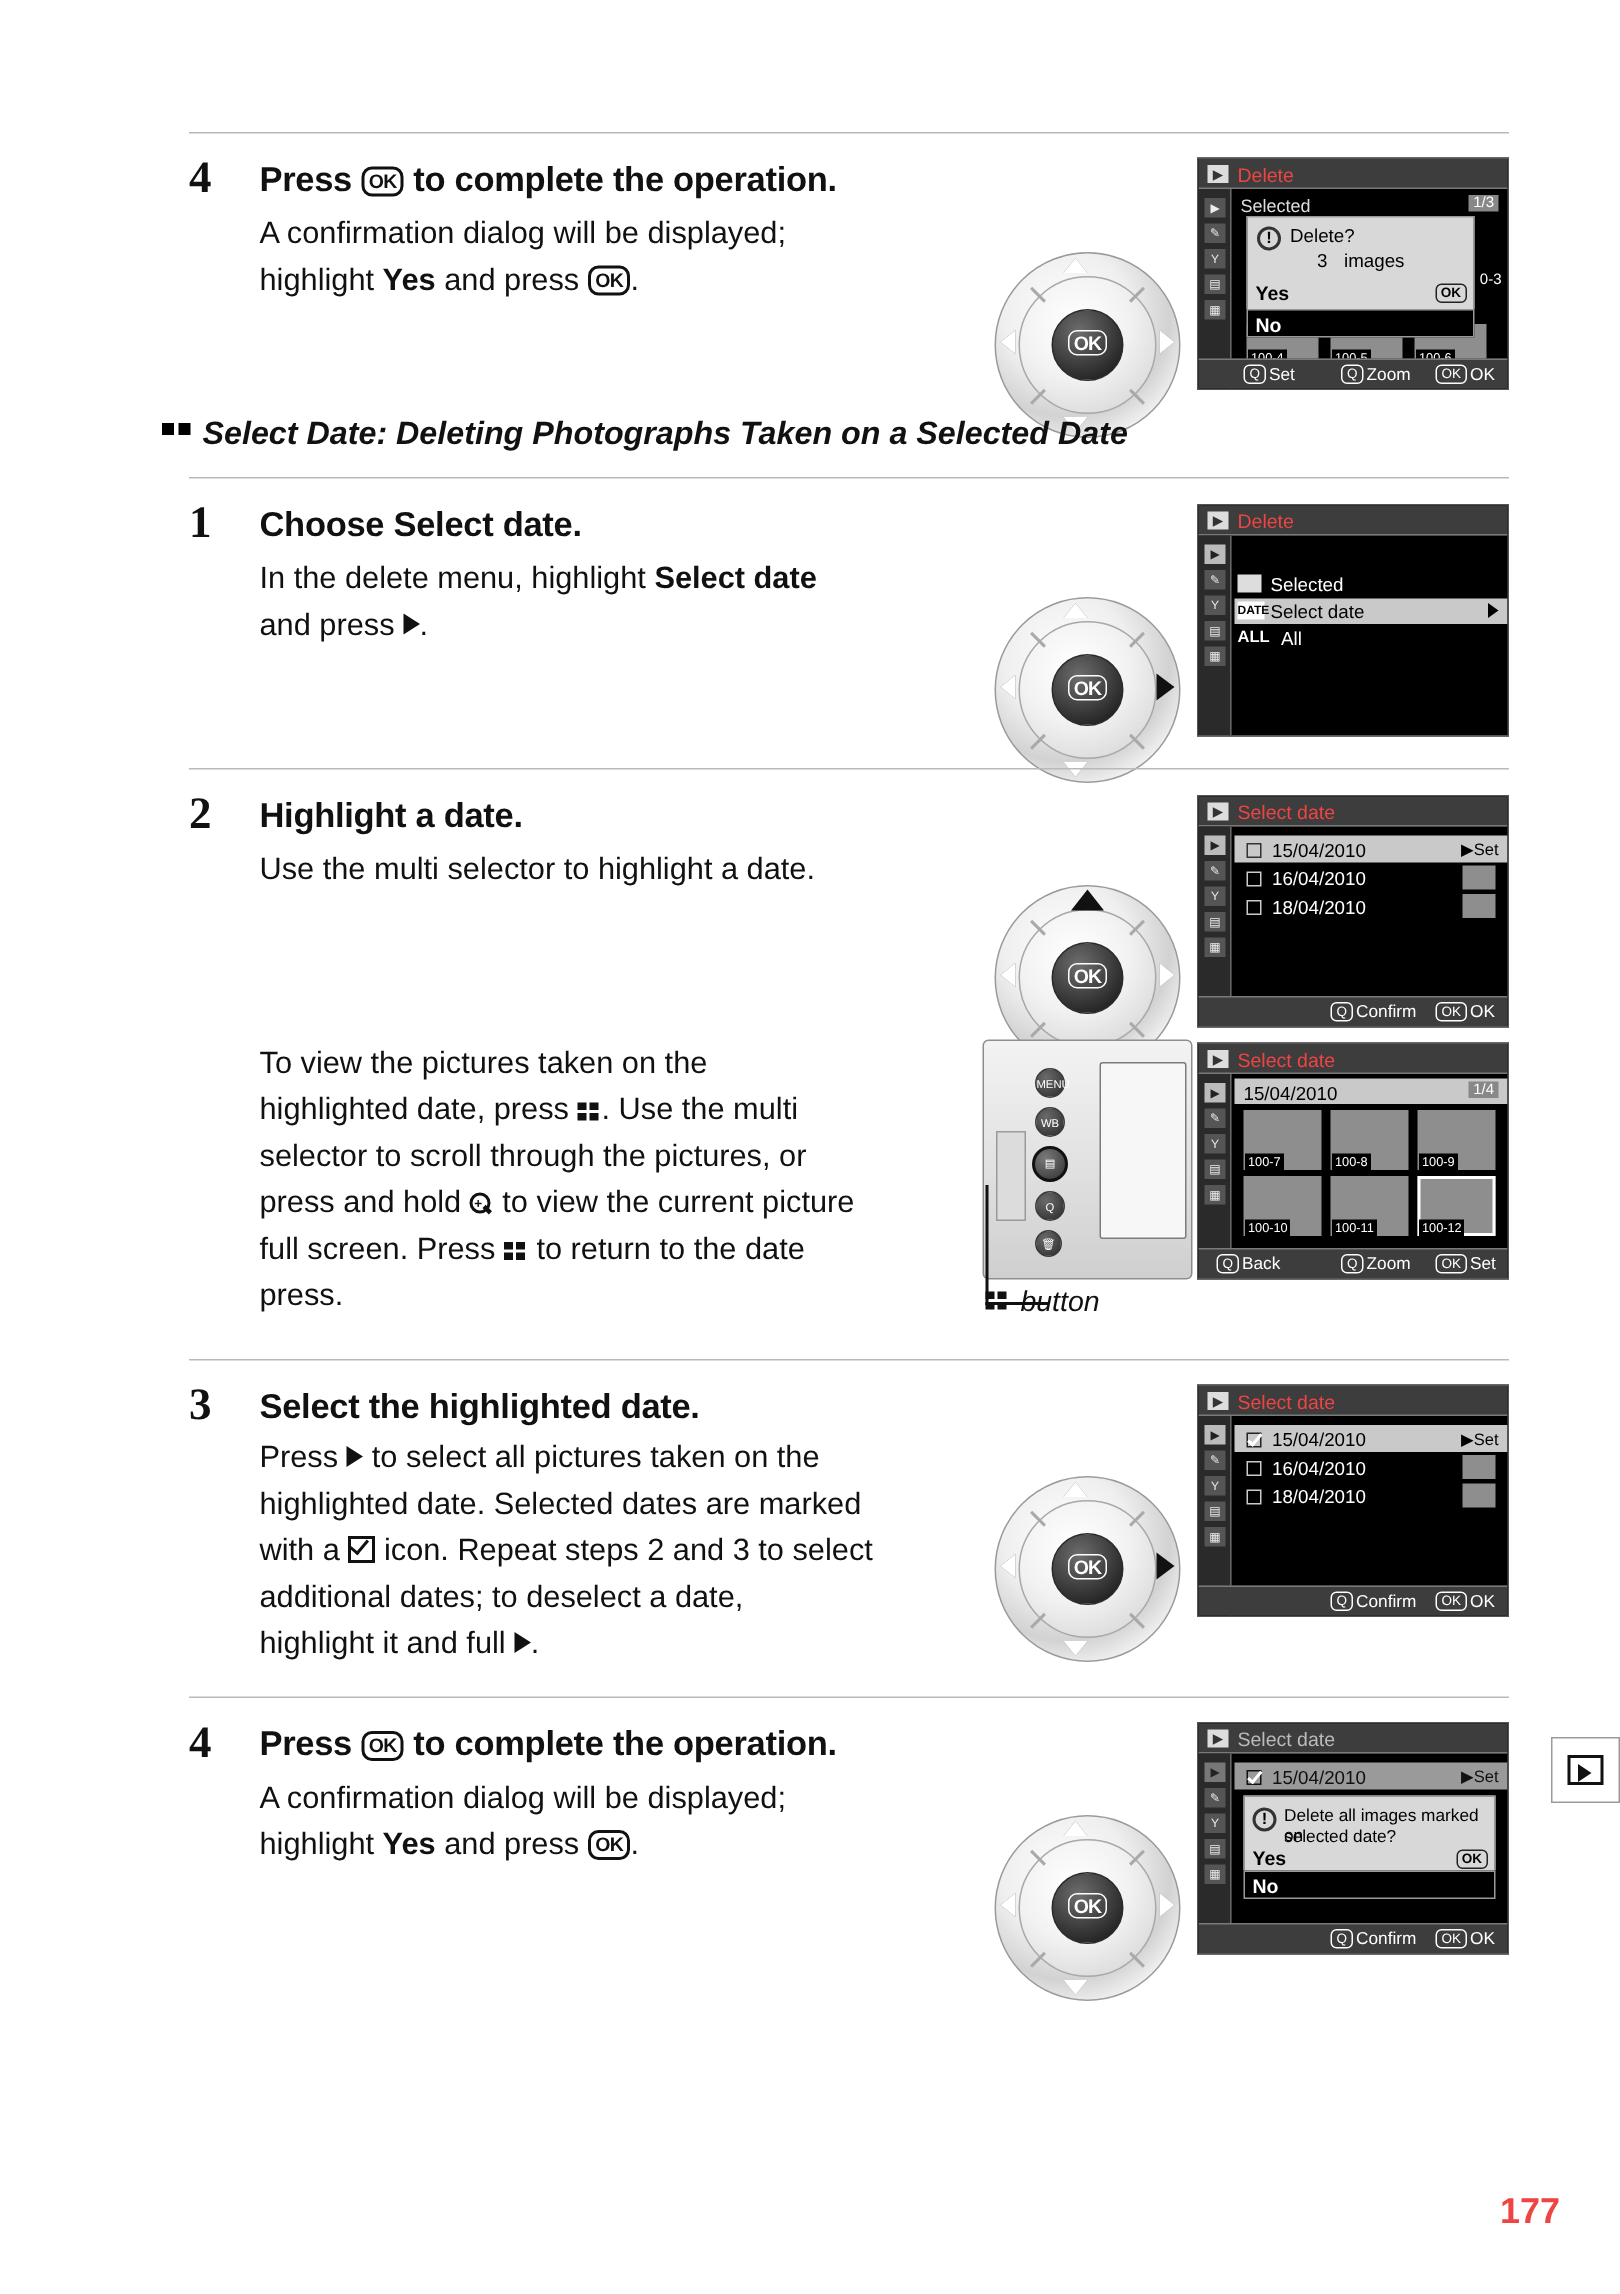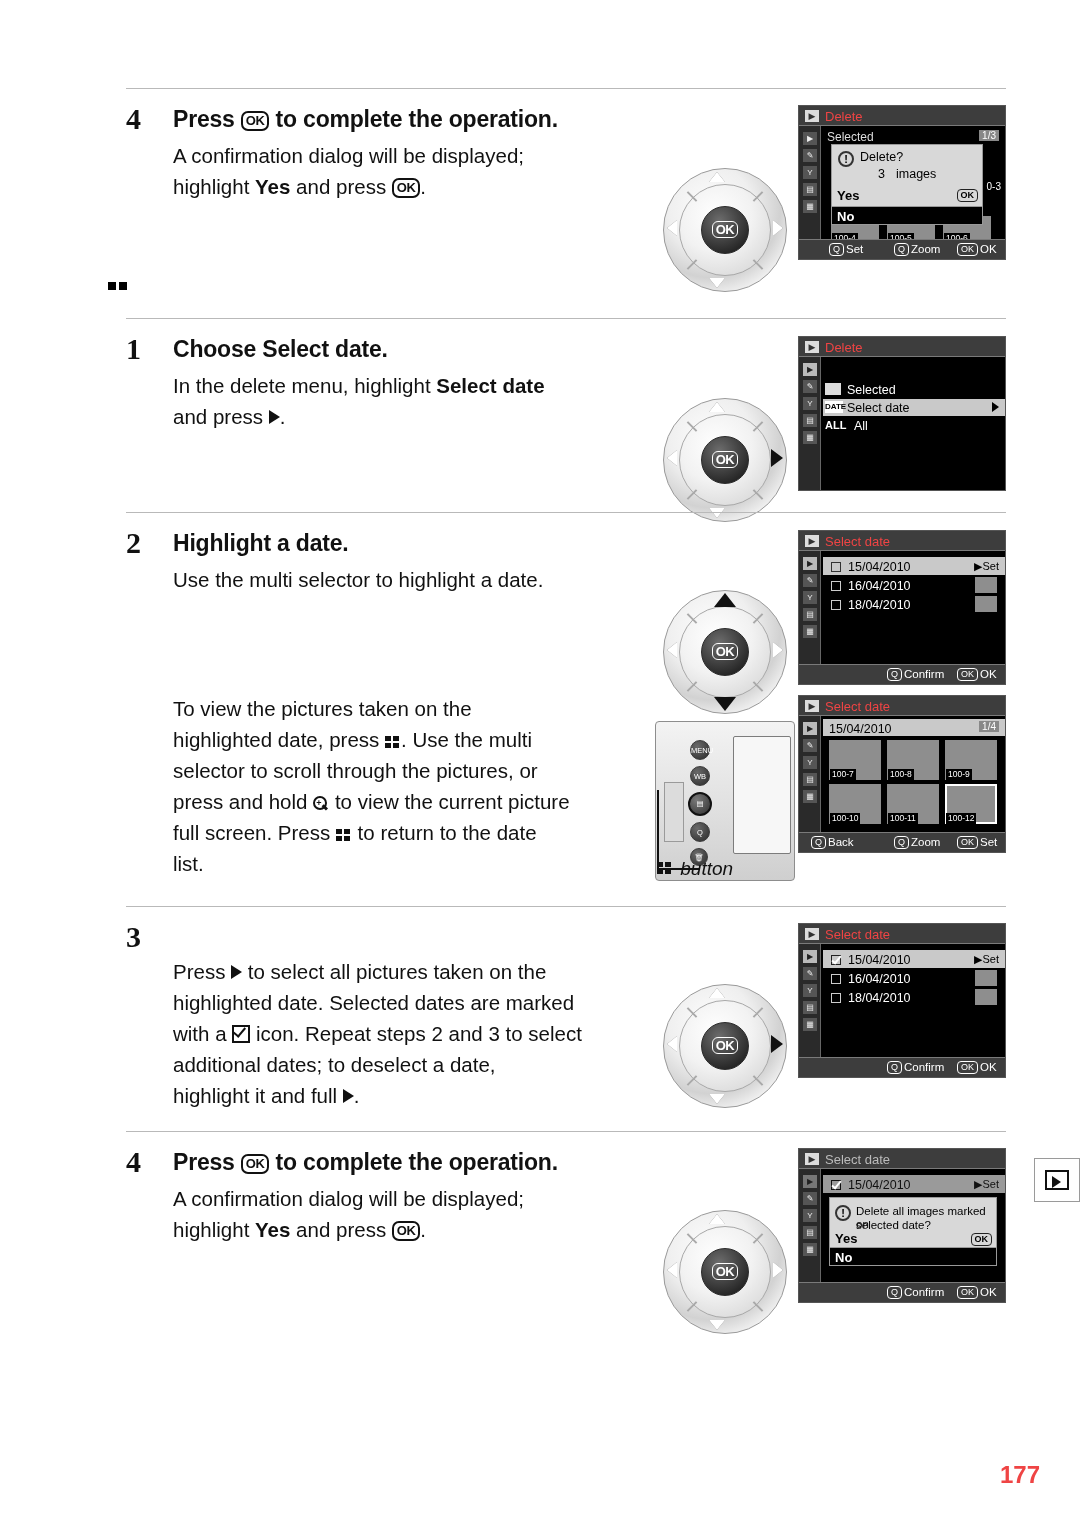--- a/index.html
+++ b/index.html
@@ -357,21 +357,20 @@
     color: #111;
   }
 
   
   .cam {
     position: absolute;
     background: linear-gradient(180deg,#f3f3f3 0%,#e2e2e2 50%,#cfcfcf 100%);
     border: 1px solid #8d8d8d;
     border-radius: 4px;
     box-sizing: border-box;
-    margin-top: 28px;
   }
   .cam .screen {
     position: absolute;
     background: #f7f7f7;
     border: 1px solid #7c7c7c;
     border-radius: 2px;
     box-sizing: border-box;
   }
   .cam .btn {
     position: absolute;
@@ -495,20 +494,21 @@
 
     <div class="botbar">
       <div class="botitem" style="left:30px;"><span class="key">Q</span><span>Set</span></div>
       <div class="botitem" style="left:95px;"><span class="key">Q</span><span>Zoom</span></div>
       <div class="botitem" style="left:158px;"><span class="key">OK</span><span>OK</span></div>
     </div>
   </div>
 
   <div class="section-mark" style="left:108px; top:282px; width:8px; height:8px;"></div>
   <div class="section-mark" style="left:119px; top:282px; width:8px; height:8px;"></div>
+  <div class="section-head" style="left:135px; top:277px;">Select Date: Deleting Photographs Taken on a Selected Date</div>
   <div class="rule" style="left:126px; top:318px; width:880px;"></div>
 
   <div class="step-num" style="left:126px; top:332px;">1</div>
   <div class="step-title" style="left:173px; top:336px;">
     <span>Choose </span><b>Select date</b><span>.</span>
   </div>
   <div class="step-body" style="left:173px; top:370px; width:480px;">
     <span>In the delete menu, highlight </span><b>Select date</b><br>
     <span>and press</span> <span class="tri-right"></span>.
   </div>
@@ -595,21 +595,21 @@
       <div class="botitem" style="left:158px;"><span class="key">OK</span><span>OK</span></div>
     </div>
   </div>
 
   <div class="step-body" style="left:173px; top:693px; width:500px;">
     <span>To view the pictures taken on the</span><br>
     <span>highlighted date, press </span><span class="thumbs-glyph"><i></i><i></i><i></i><i></i></span><span>.  Use the multi</span><br>
     <span>selector to scroll through the pictures, or</span><br>
     <span>press and hold </span><span class="mag-glyph"><span class="plus">+</span></span><span> to view the current picture</span><br>
     <span>full screen.  Press </span><span class="thumbs-glyph"><i></i><i></i><i></i><i></i></span><span> to return to the date</span><br>
-    <span>list.</span>
+    <span>press.</span>
   </div>
 
   <div class="cam" style="left:655px; top:693px; width:140px; height:160px;">
     <div class="screen" style="left:77px; top:14px; width:58px; height:118px;"></div>
     <div class="btn" style="left:34px; top:18px; width:20px; height:20px; line-height:20px;">MENU</div>
     <div class="btn" style="left:34px; top:44px; width:20px; height:20px; line-height:20px;">WB</div>
     <div class="hlbtn" style="left:32px; top:70px; width:24px; height:24px; line-height:20px;">▤</div>
     <div class="btn" style="left:34px; top:100px; width:20px; height:20px; line-height:20px;">Q</div>
     <div class="btn" style="left:34px; top:126px; width:18px; height:18px; line-height:18px;">🗑</div>
     <div style="position:absolute; left:8px; top:60px; width:20px; height:60px; background:#dcdcdc; border:1px solid #9a9a9a; box-sizing:border-box;"></div>
@@ -656,20 +656,21 @@
 
     <div class="botbar">
       <div class="botitem" style="left:12px;"><span class="key">Q</span><span>Back</span></div>
       <div class="botitem" style="left:95px;"><span class="key">Q</span><span>Zoom</span></div>
       <div class="botitem" style="left:158px;"><span class="key">OK</span><span>Set</span></div>
     </div>
   </div>
 
   <div class="rule" style="left:126px; top:906px; width:880px;"></div>
   <div class="step-num" style="left:126px; top:920px;">3</div>
+  <div class="step-title" style="left:173px; top:924px;">Select the highlighted date.</div>
   <div class="step-body" style="left:173px; top:956px; width:500px;">
     <span>Press </span><span class="tri-right"></span><span> to select all pictures taken on the</span><br>
     <span>highlighted date.  Selected dates are marked</span><br>
     <span>with a </span><span class="chk-glyph"></span><span> icon.  Repeat steps 2 and 3 to select</span><br>
     <span>additional dates; to deselect a date,</span><br>
     <span>highlight it and full </span><span class="tri-right"></span>.
   </div>
 
   <div class="dial" style="left:663px; top:984px;">
     <div class="ring"></div>

